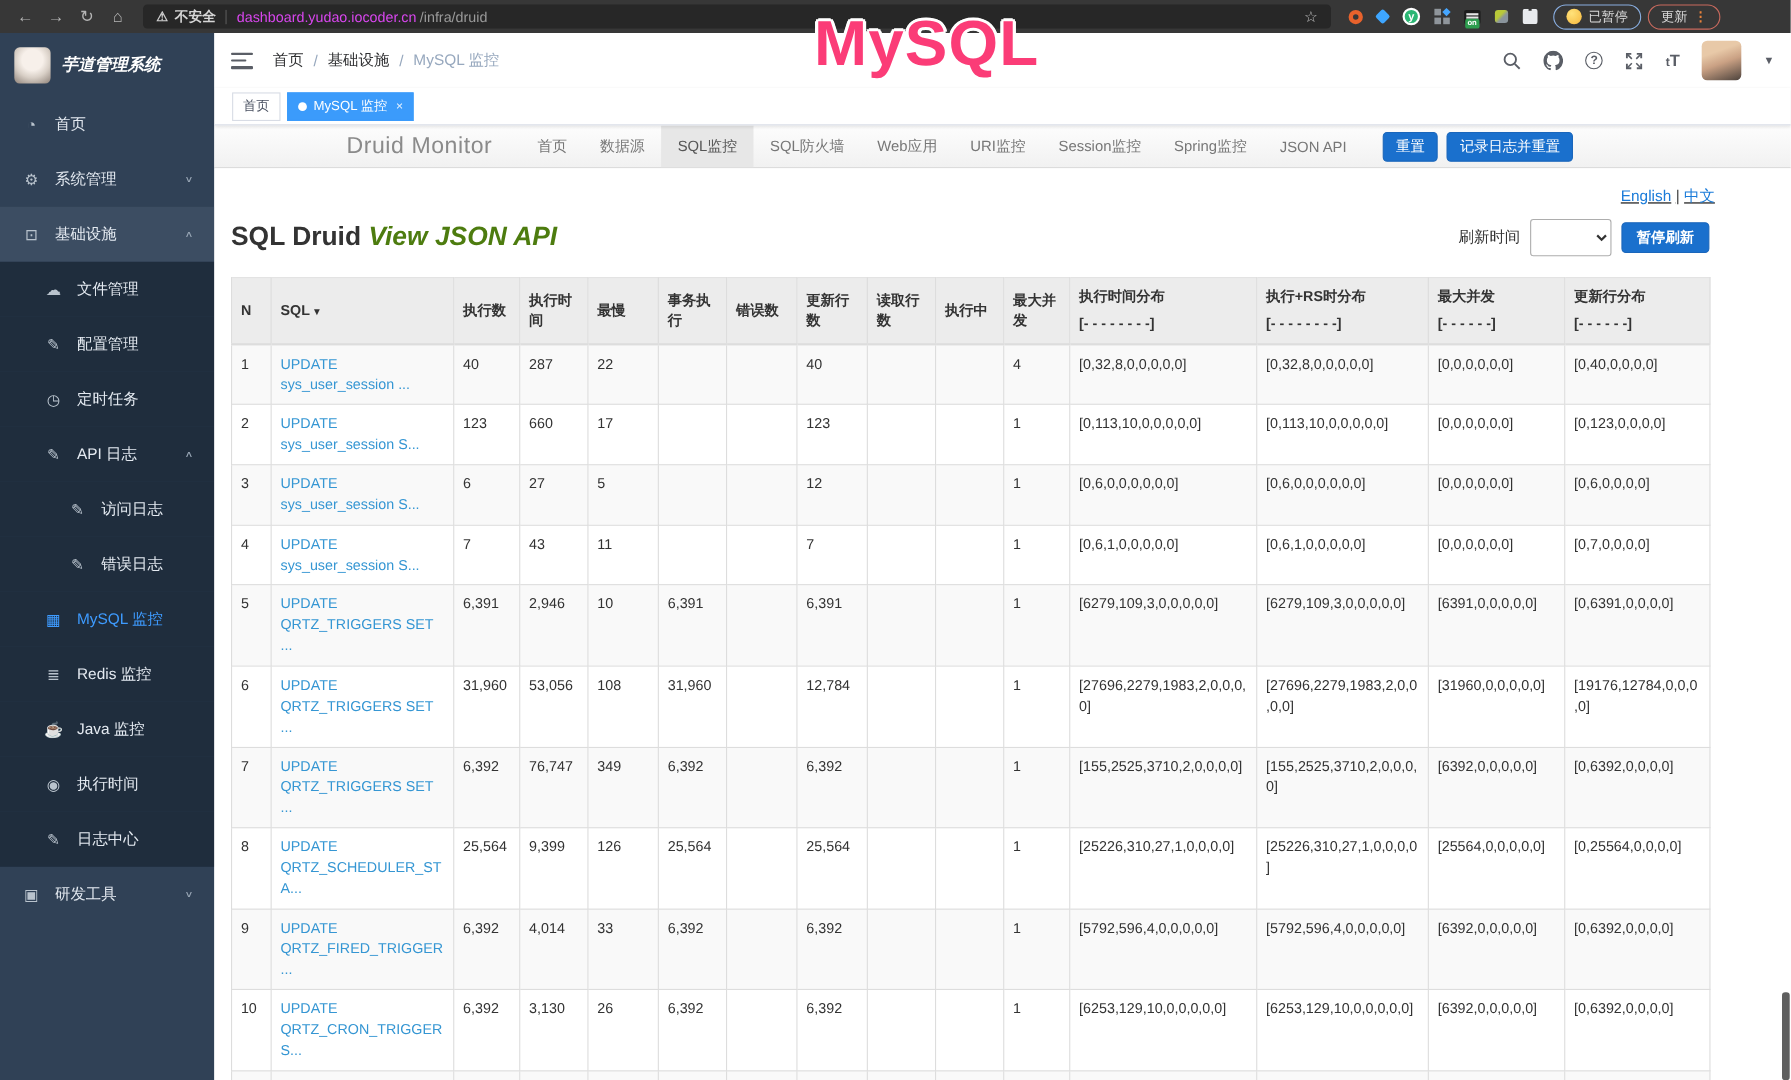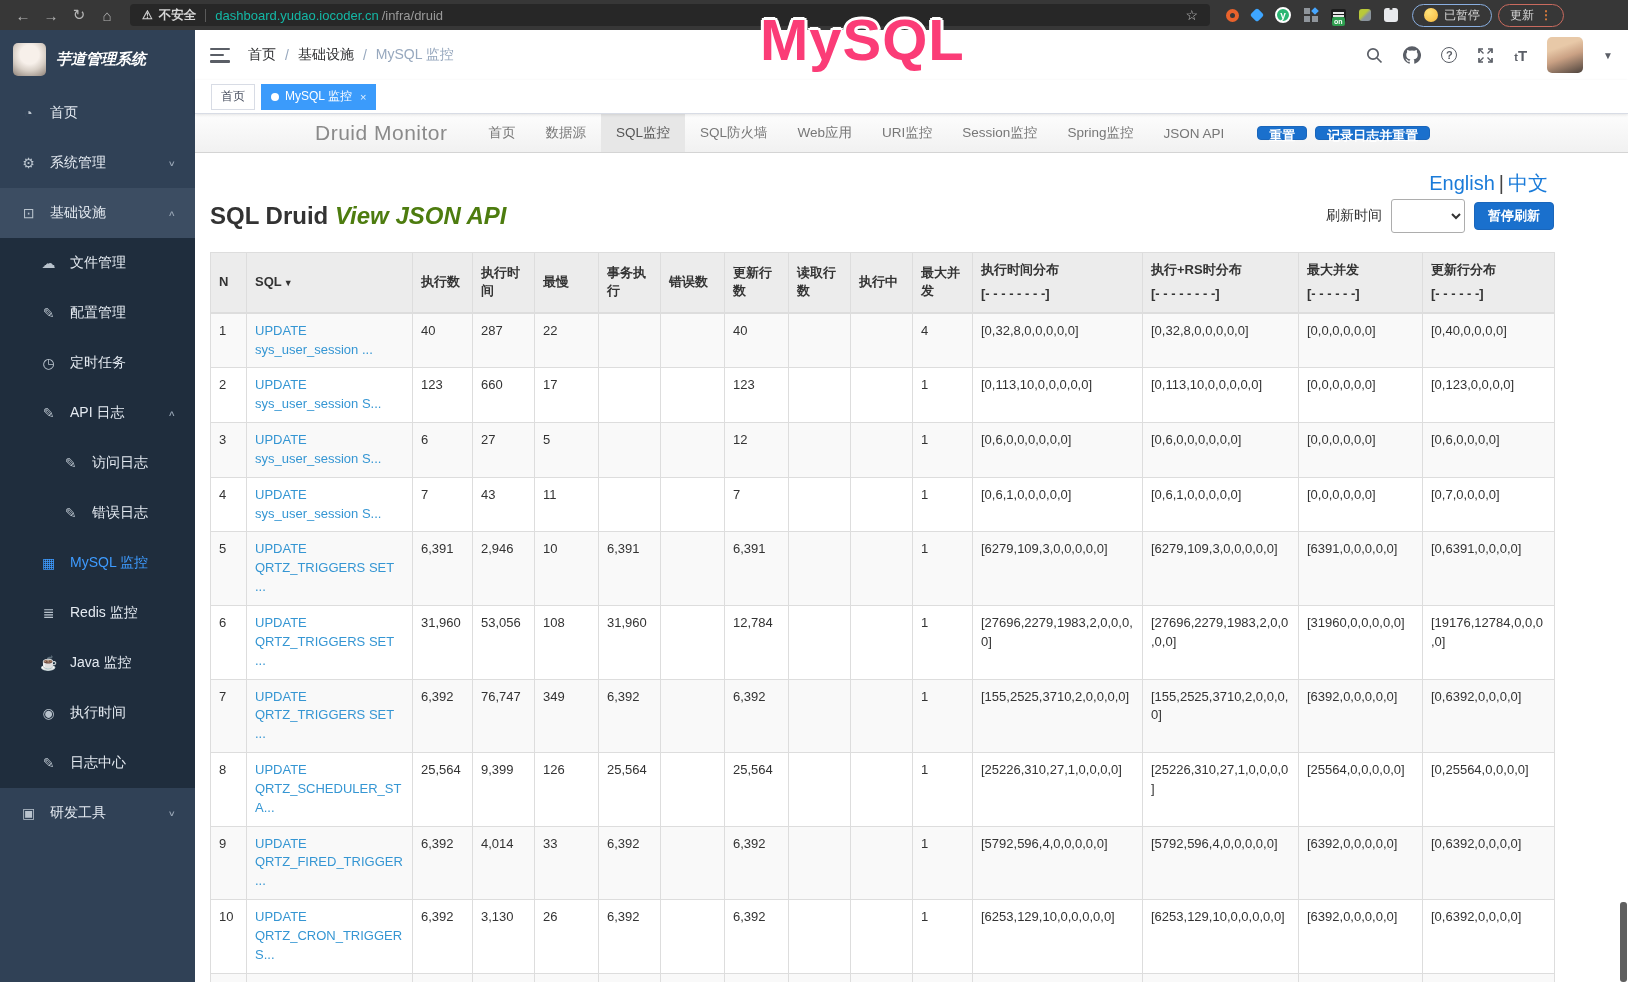--- a/index.html
+++ b/index.html
@@ -5,21 +5,21 @@
   * { box-sizing: border-box; margin: 0; padding: 0; }
   html,body { width:1628px; height:982px; overflow:hidden; font-family:"Liberation Sans",sans-serif; background:#fff; }
 
   
   .browser-bar { height:30px; background:#373737; display:flex; align-items:center; padding:0 10px; gap:2px; position:relative; z-index:5;}
   .nav-btn { width:26px; height:24px; display:flex; align-items:center; justify-content:center; color:#b5b5b5; font-size:15px; border-radius:4px; }
   .url-pill { width:1080px; height:22px; margin:0 6px 0 8px; background:#272727; border-radius:4px; display:flex; align-items:center; padding:0 12px; gap:9px; }
   .warn-txt { color:#d6d6d6; font-size:12.5px; display:flex; align-items:center; gap:6px; font-weight:bold;}
   .warn-icon { color:#cfcfcf; font-size:12px; }
   .pill-div { width:1px; height:13px; background:#5a5a5a; }
-  .url-host { color:#14b8a6; font-size:13px; }
+  .url-host { color:#d946ef; font-size:13px; }
   .url-path { color:#9a9a9a; font-size:13px; }
   .star { margin-left:auto; color:#c4c4c4; font-size:14px; }
   .ext-row { display:flex; align-items:center; gap:13px; margin:0 8px; }
   .ext-donut { width:13px; height:13px; border:4px solid #e8622c; border-radius:50%; }
   .ext-gem { width:10px; height:10px; background:#3ea6ff; transform:rotate(45deg); border-radius:2px; }
   .ext-y { width:16px; height:16px; border-radius:50%; background:#2bb673; color:#fff; font-size:10px; font-weight:bold; display:flex; align-items:center; justify-content:center; border:2px solid #fff; }
   .ext-squares { display:grid; grid-template-columns:6px 6px; grid-gap:2px; }
   .ext-squares i { width:6px; height:6px; background:#8f959b; display:block; }
   .ext-squares i.b { background:#46a6ff; transform:rotate(45deg) scale(.9); }
   .ext-list { position:relative; width:15px; height:13px; background:#1d1d1d; border-radius:2px; padding:2px; }
@@ -72,45 +72,45 @@
   .tag.active { background:#3b9bfb; border-color:#3b9bfb; color:#fff; }
   .tag-dot { width:8px; height:8px; border-radius:50%; background:#fff; }
   .tag-close { font-size:11px; margin-left:2px; opacity:.85;}
 
   .druid-bar { height:39px; background:linear-gradient(#fdfdfd,#f1f1f1); border-bottom:1px solid #d4d4d4; display:flex; align-items:stretch; padding-left:120px; }
   .druid-brand { font-size:21px; color:#8a8a8a; font-weight:400; letter-spacing:.5px; align-self:center; margin-right:26px; white-space:nowrap;}
   .druid-nav { display:flex; align-items:stretch; }
   .druid-link { display:flex; align-items:center; padding:0 15px; font-size:13.5px; color:#777; text-decoration:none; white-space:nowrap; cursor:pointer;}
   .druid-link.active { background:#e7e7e7; color:#555; }
   .druid-btns { display:flex; align-items:center; gap:8px; margin-left:18px; }
-  .d-btn { background:#1a70cd; color:#fff; border:1px solid #1a66bb; border-radius:4px; font-size:13px; font-weight:bold; height:14px; padding:0 11px; cursor:pointer; white-space:nowrap;}
+  .d-btn { background:#1a70cd; color:#fff; border:1px solid #1a66bb; border-radius:4px; font-size:13px; font-weight:normal; height:27px; padding:0 11px; cursor:pointer; white-space:nowrap;}
 
   .content { flex:1; position:relative; background:#fff; }
-  .lang-row { position:absolute; top:17px; right:80px; font-size:20px; }
+  .lang-row { position:absolute; top:17px; right:69px; font-size:14px;text-decoration:underline; }
   .lang-row a { color:#1a7bd9; text-decoration:none; cursor:pointer;}
   .lang-sep { color:#444; margin:0 4px;}
   .title-row { position:absolute; top:46px; left:15px; right:74px; display:flex; justify-content:space-between; align-items:center; }
   .page-title { font-size:24px; font-weight:bold; color:#333; }
   .page-title a { color:#4d7c0f; text-decoration:none; cursor:pointer;font-style:italic;}
   .controls { display:flex; align-items:center; gap:9px; font-size:14px; color:#333; }
   .controls select { width:74px; height:27px; font-size:13px; color:#333; border:1px solid #adadad; border-radius:3px; background:#fff; padding:16px 4px;}
   .pause-btn { background:#1a70cd; color:#fff; border:1px solid #1a66bb; border-radius:4px; height:28px; padding:0 13px; font-size:13px; font-weight:bold; cursor:pointer;}
 
   .table-wrap { position:absolute; top:99px; left:15px; }
   table.stat { border-collapse:collapse; width:1344px; table-layout:fixed; font-size:13px; }
   .stat th, .stat td { border:1px solid #ddd; padding:8px; text-align:left; vertical-align:top; word-wrap:break-word; line-height:1.45; color:#333;}
   .stat thead th { background:#ececec; border-bottom:2px solid #ddd; font-weight:bold; vertical-align:middle; }
   .stat tbody tr:nth-child(odd) td { background:#f9f9f9; }
   .stat tbody tr:nth-child(even) td { background:#fff; }
   .hdr-hint { margin-top:5px; white-space:nowrap; }
   .sql-link { color:#3596d3; text-decoration:none; cursor:pointer;}
   .sort-arr { font-size:9px; margin-left:2px;}
 
   .mysql-overlay { position:absolute; left:740px; top:6px; z-index:50; font-size:58px; font-weight:bold; color:#fb3c77; letter-spacing:1px;
-    text-shadow:-2px -2px 0 #fff,2px -2px 0 #fff,-2px 2px 0 #fff,2px 2px 0 #fff,0 -3px 0 #fff,0 3px 0 #fff,-3px 0 0 #fff,3px 0 0 #fff;margin-left:20px; }
+    text-shadow:-2px -2px 0 #fff,2px -2px 0 #fff,-2px 2px 0 #fff,2px 2px 0 #fff,0 -3px 0 #fff,0 3px 0 #fff,-3px 0 0 #fff,3px 0 0 #fff; }
 
   .scroll-thumb { position:absolute; right:1px; bottom:0; width:7px; height:80px; background:#5f5f5f; border-radius:3px; z-index:60;}
 </style>
 </head>
 <body>
 
 <div class="browser-bar">
   <span class="nav-btn">←</span>
   <span class="nav-btn">→</span>
   <span class="nav-btn">↻</span>

